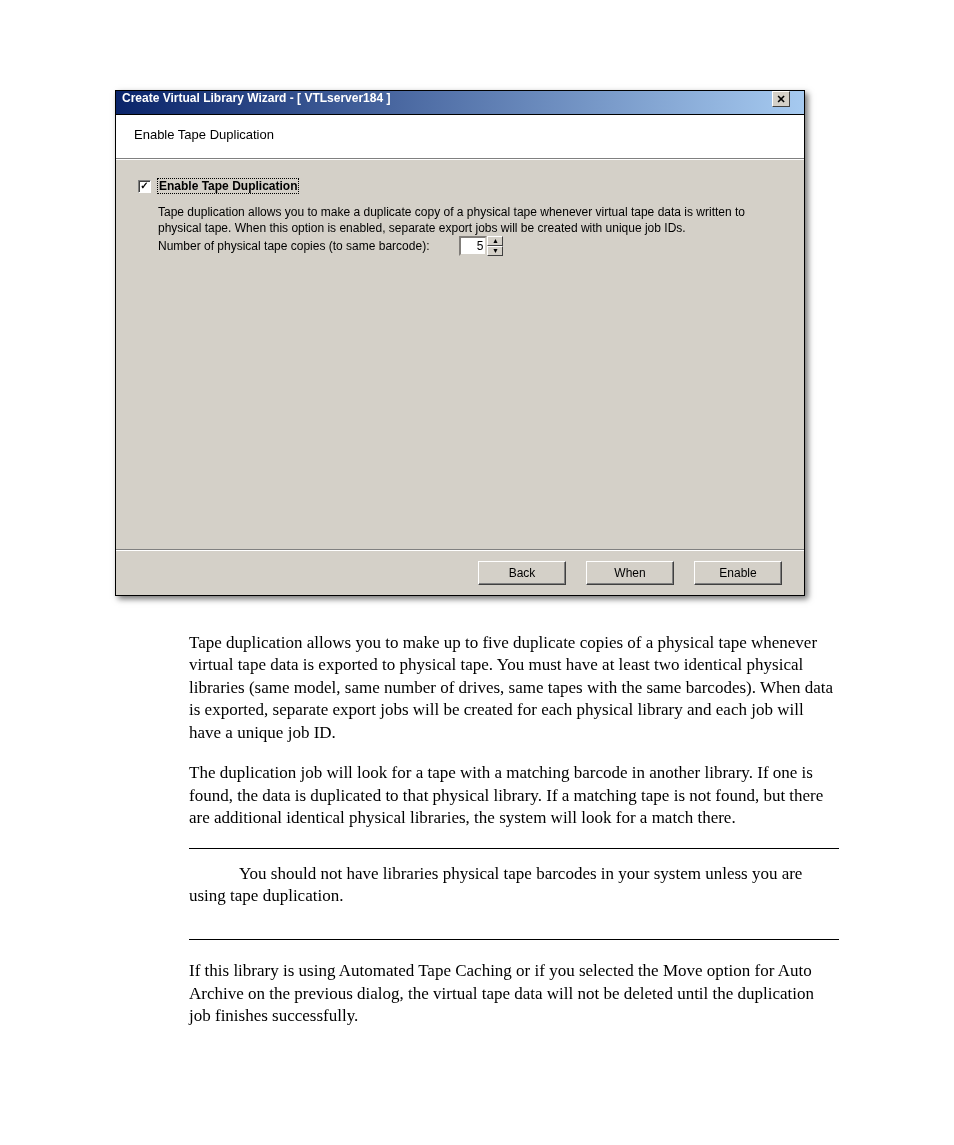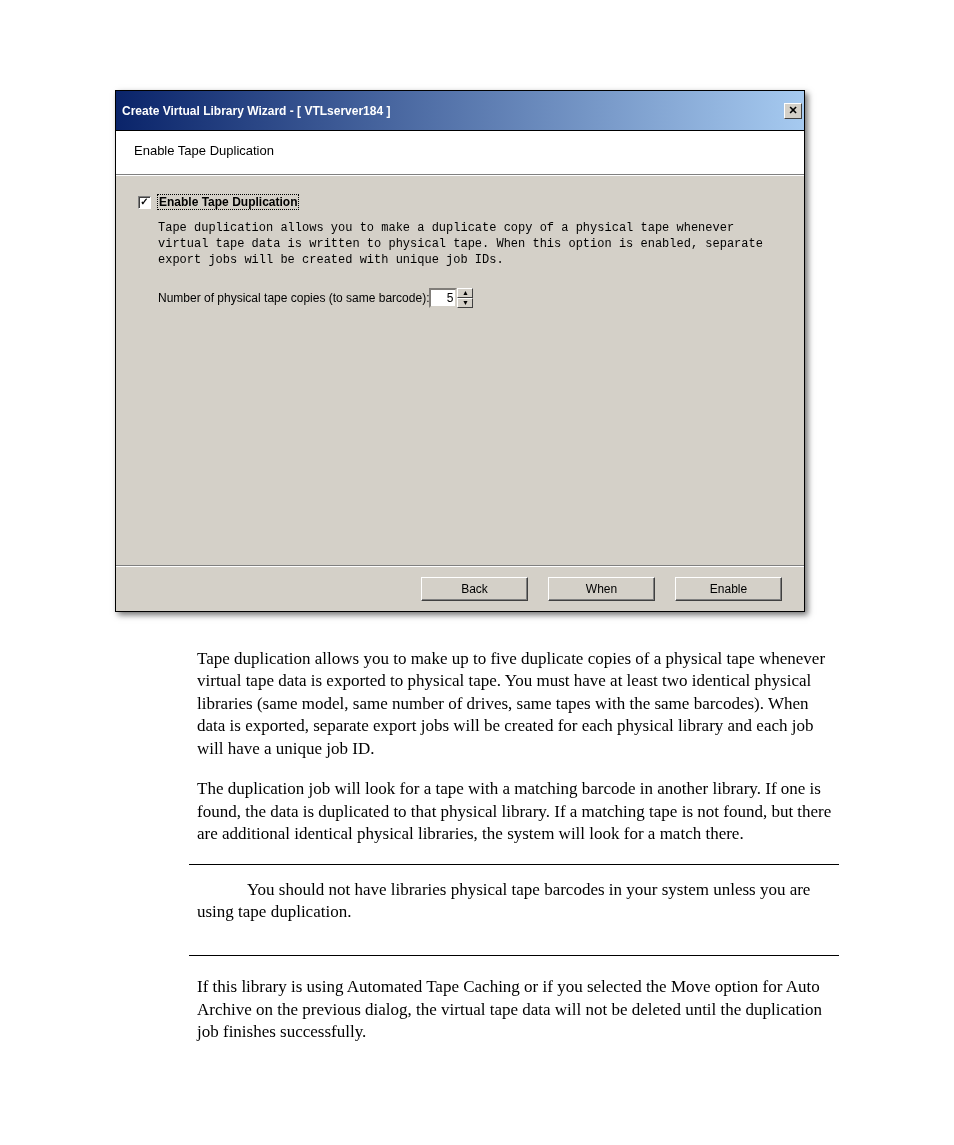--- a/index.html
+++ b/index.html
@@ -24,26 +24,25 @@
   .dialog-wrap {
     width: 690px;
     margin-left: 0;
     border: 1px solid #000;
     box-shadow: 3px 3px 6px rgba(0,0,0,0.55);
     background: #d4d0c8;
     font-family: Tahoma, "MS Sans Serif", Arial, sans-serif;
     font-size: 12px;
   }
   .titlebar {
-    height: 40px;
+    height: 24px;
     background: linear-gradient(to right, #0a246a, #a6caf0);
     color: #fff;
     display: flex;
-    align-items: center;
-    padding: 0 2px 0 6px;
+    padding: 0 14px 0 6px;
     border-bottom: 1px solid #000;
   }
   .titlebar-text {
     font-weight: bold;
     font-size: 12px;
     flex: 1;
     white-space: nowrap;
   }
   .title-close {
     width: 18px; height: 16px;
@@ -78,30 +77,30 @@
     font-size: 10px; font-weight: bold;
     line-height: 1;
   }
   .check-label {
     font-weight: bold;
     border: 1px dotted #000;
     padding: 0 1px;
     font-size: 12px;
   }
   .desc {
-    margin: 10px 0 19px 20px;
+    margin: 10px 0 0 20px;
     line-height: 1.35;
     font-size: 12px;
     max-width: 620px;
-    font-family: Liberation Mono, monospace;
   }
   .spin-row {
     margin-left: 20px;
     display: flex;
     align-items: center;
+    gap: 30px;
     font-size: 12px;
   }
   .spin {
     display: flex;
     height: 20px;
   }
   .spin-input {
     width: 28px;
     height: 20px;
     border: 2px inset #d4d0c8;
@@ -123,37 +122,37 @@
     border-top: 1px solid #808080;
     box-shadow: inset 0 1px 0 #fff;
     height: 46px;
     display: flex;
     justify-content: flex-end;
     align-items: center;
     gap: 20px;
     padding-right: 22px;
   }
   .win-btn {
-    width: 107px; height: 24px;
+    width: 88px; height: 24px;
     background: #d4d0c8;
     border: 1px solid #404040;
     border-top-color: #fff; border-left-color: #fff;
     box-shadow: inset -1px -1px 0 #808080;
     font-size: 12px;
     display: flex; align-items: center; justify-content: center;
     font-family: Tahoma, Arial, sans-serif;
   }
   .doc-body {
     margin-left: 74px;
     margin-right: 0;
     margin-top: 36px;
     font-size: 17px;
     line-height: 1.32;
   }
-  .doc-body p { margin: 0 0 18px 8px; }
+  .doc-body p { margin: 0 0 18px 0; }
   .note-block {
     border-top: 1px solid #000;
     border-bottom: 1px solid #000;
     padding: 14px 0;
     margin: 6px 0 20px 0;
   }
   .note-text { text-indent: 50px; margin: 0; }
 </style>
 </head>
 <body>

